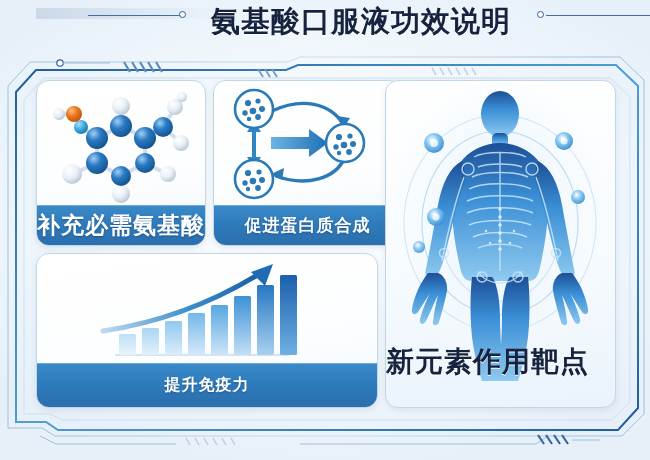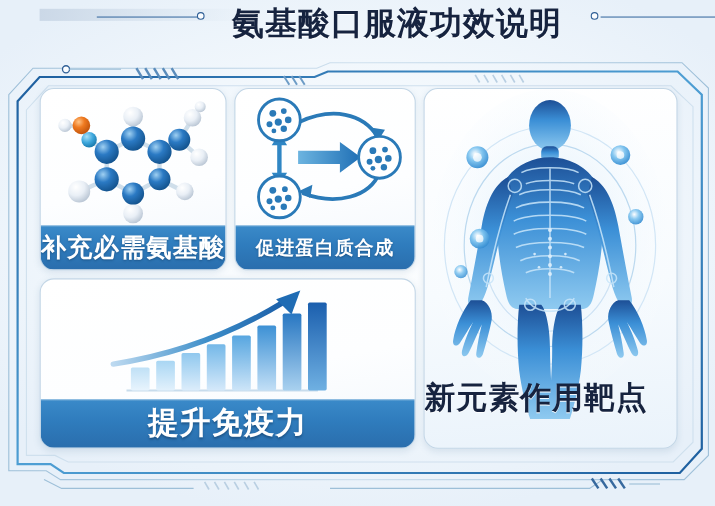--- a/index.html
+++ b/index.html
@@ -54,27 +54,27 @@
     color:#ffffff;font-weight:bold;letter-spacing:1px;
     background:linear-gradient(180deg,#3a8ac9 0%,#2f7cbd 45%,#2a6ead 100%);
     text-shadow:0 1px 2px rgba(12,45,80,.45);
     box-shadow:inset 0 1px 0 rgba(255,255,255,.28);
   }
 
   #card-molecule{left:36px;top:80px;width:168px;height:164px;}
   #card-molecule .card-art{height:124px;}
   #card-molecule .card-label{height:40px;font-size:23px;}
 
-  #card-protein{left:213px;top:80px;width:163px;height:164px;}
+  #card-protein{left:213px;top:80px;width:163px;height:164px;padding-left:24px;}
   #card-protein .card-art{height:124px;}
   #card-protein .card-label{height:40px;font-size:17px;}
 
   #card-immunity{left:36px;top:253px;width:340px;height:153px;}
   #card-immunity .card-art{height:109px;}
-  #card-immunity .card-label{height:44px;font-size:28px;}
+  #card-immunity .card-label{height:44px;font-size:16px;}
 
   
   #panel-body{
     position:absolute;left:385px;top:80px;width:229px;height:326px;
     border-radius:13px;overflow:hidden;
     background:linear-gradient(175deg,#ffffff 0%,#f7fbfe 55%,#eaf3fb 100%);
     border:1px solid #c3d6e6;
     box-shadow:0 2px 6px rgba(90,125,160,.15), inset 0 1px 0 #fff;
   }
   #panel-body .body-art{position:absolute;left:0;top:0;width:229px;height:300px;}

